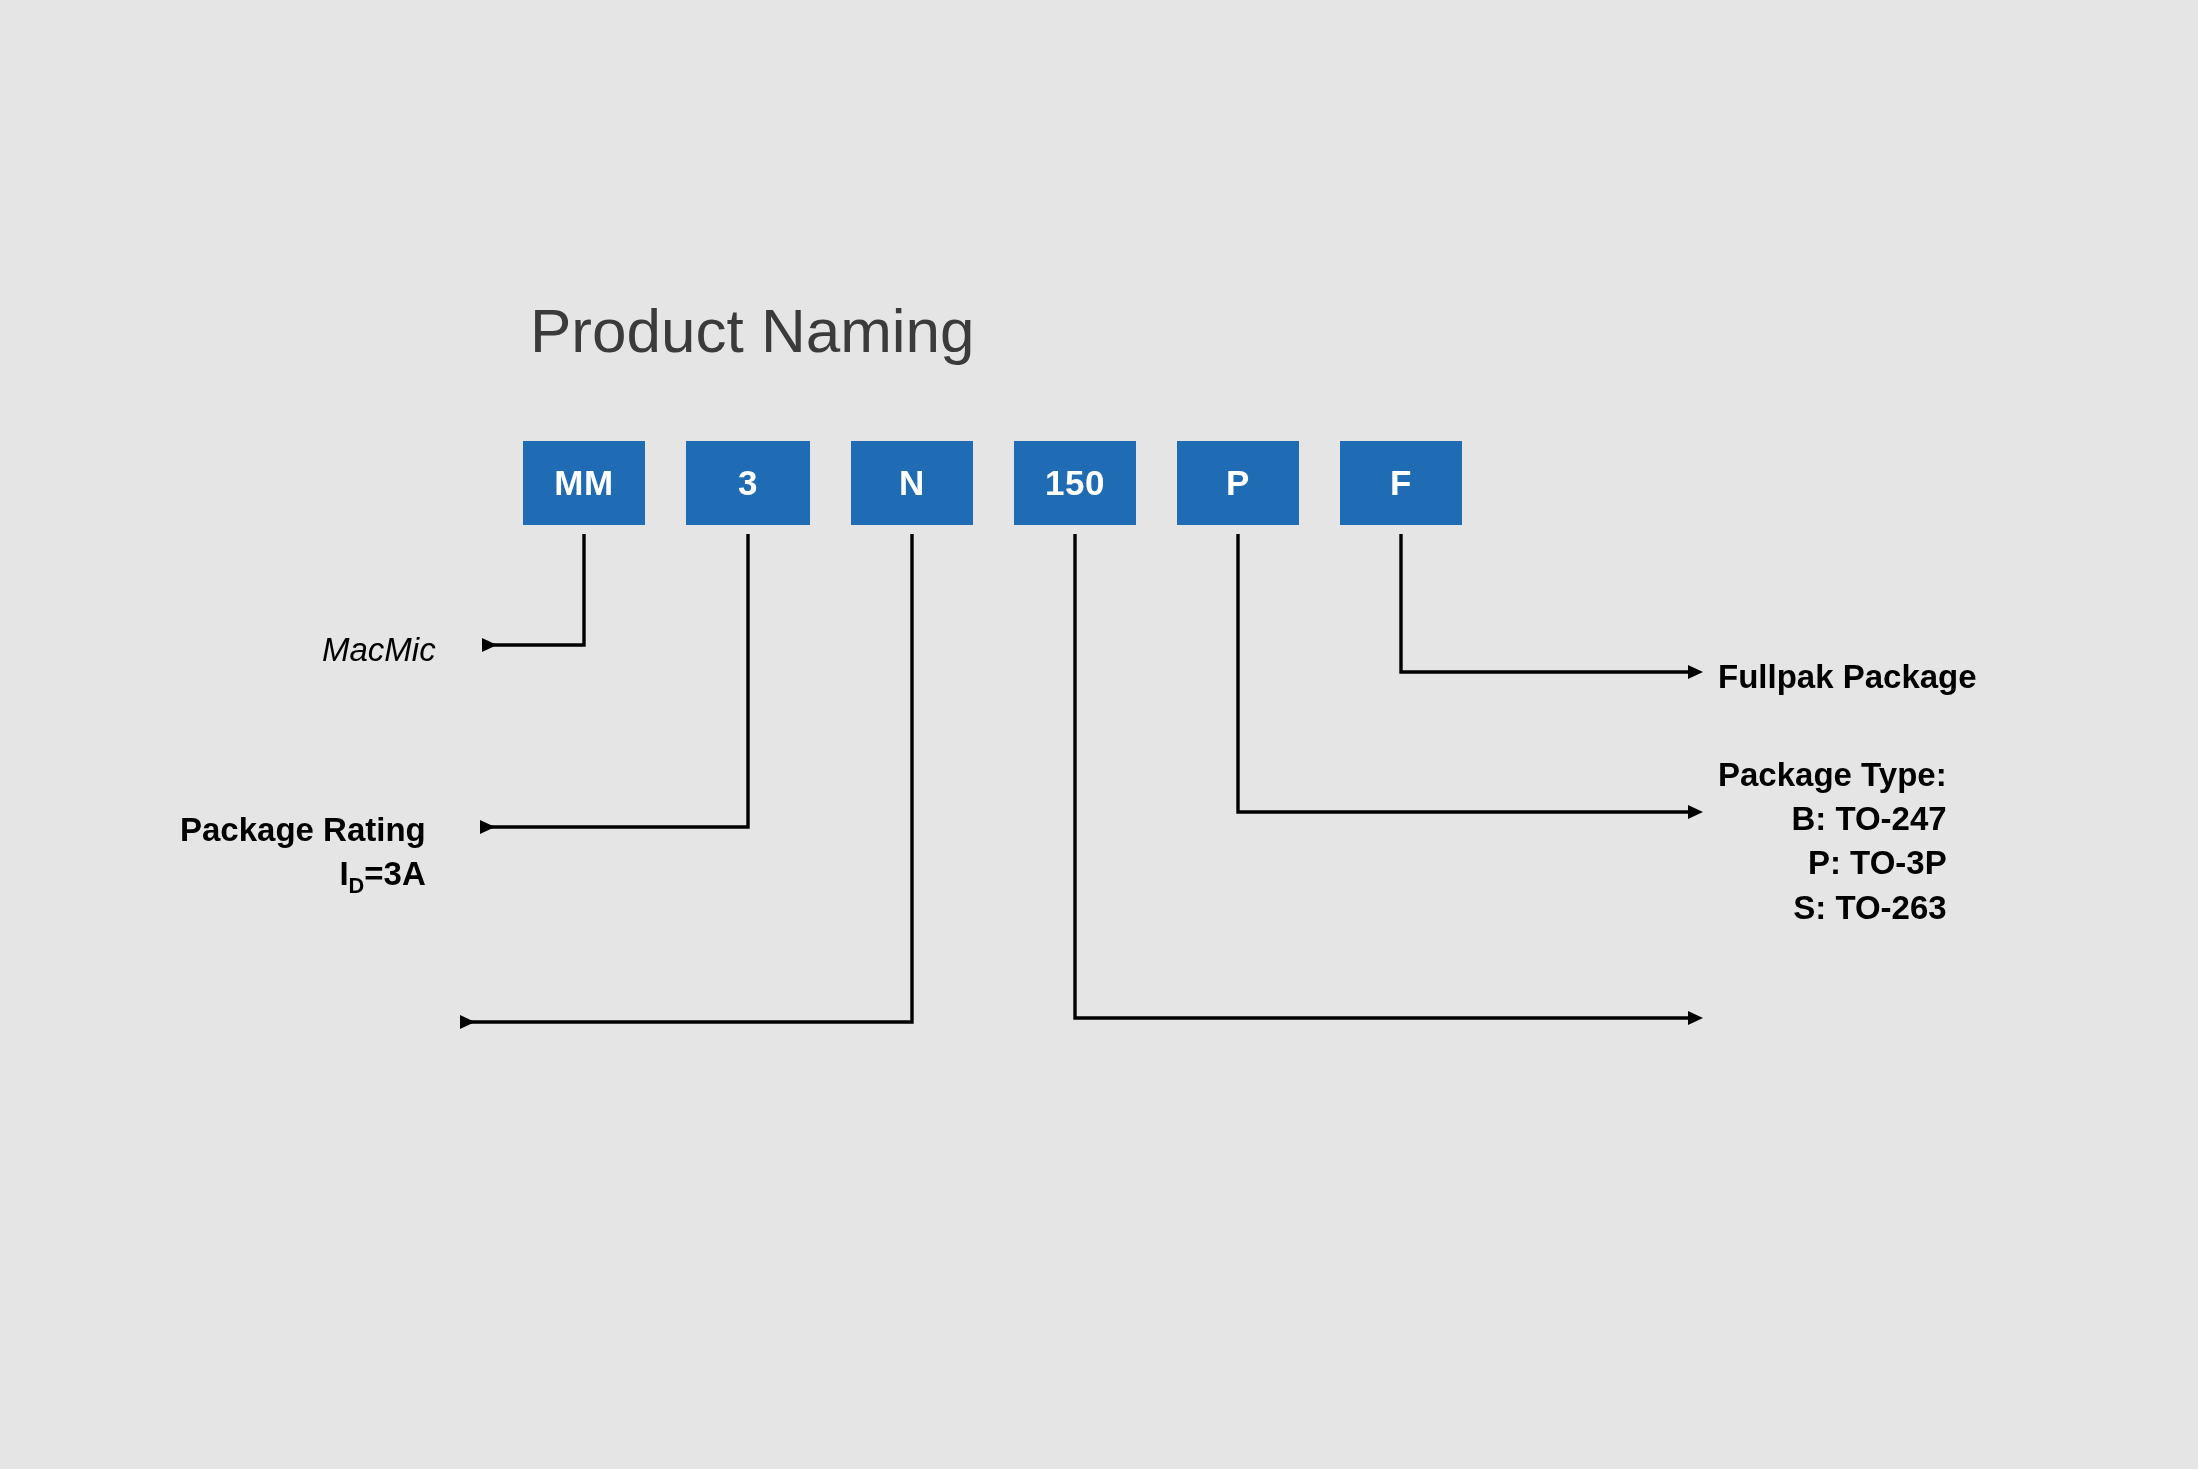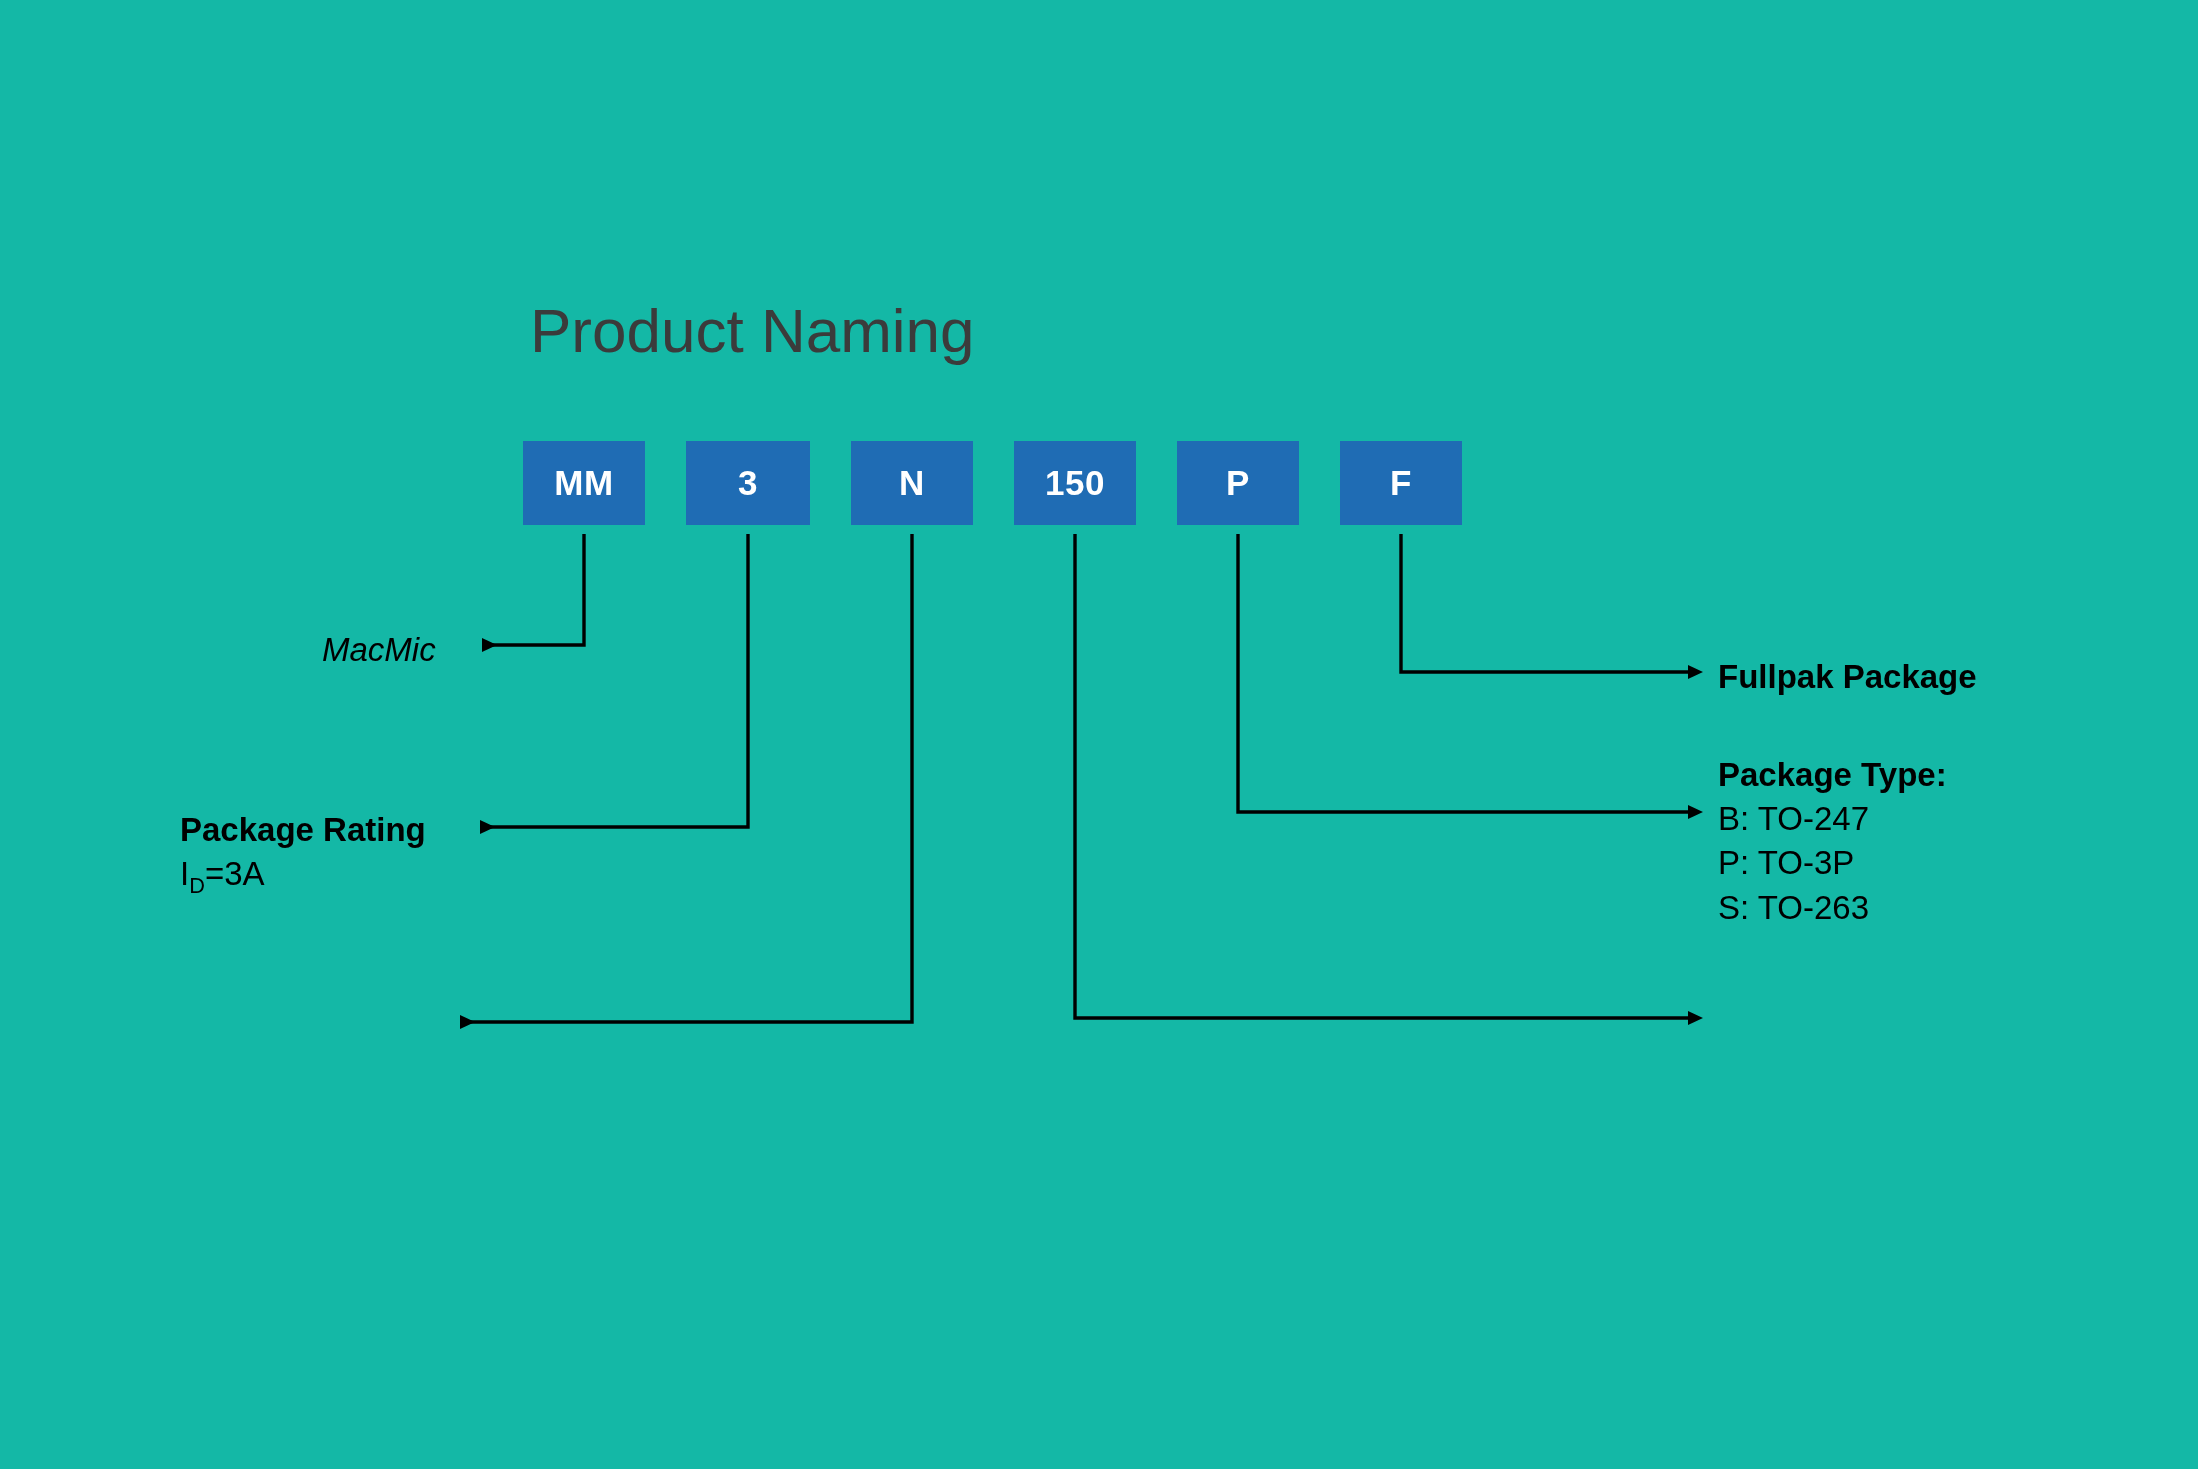--- a/index.html
+++ b/index.html
@@ -4,21 +4,21 @@
 <style>
   html, body {
     margin: 0;
     padding: 0;
     background: #ffffff;
   }
   #stage {
     position: relative;
     width: 2198px;
     height: 1469px;
-    background: #14b8a6;
+    background: #e5e5e5;
     overflow: hidden;
     font-family: "Liberation Sans", sans-serif;
     color: #000000;
   }
   #wires {
     position: absolute;
     left: 0;
     top: 0;
     width: 2198px;
     height: 1469px;
@@ -57,21 +57,21 @@
   .lbl.bold { font-weight: bold; }
   .lbl.plain { font-weight: 400; }
   .lbl-block {
     position: absolute;
     white-space: nowrap;
     font-size: 33px;
     line-height: 1.34;
     color: #000000;
   }
   .lbl-block .hd { font-weight: bold; display: block; }
-  .lbl-block .ln { font-weight: 400; display: block; }
+  .lbl-block .ln { font-weight: 700; display: block; text-align: right; }
   .sub {
     font-size: 0.66em;
     vertical-align: sub;
     line-height: 1;
   }
 </style>
 </head>
 <body>
 
 <div id="stage">

